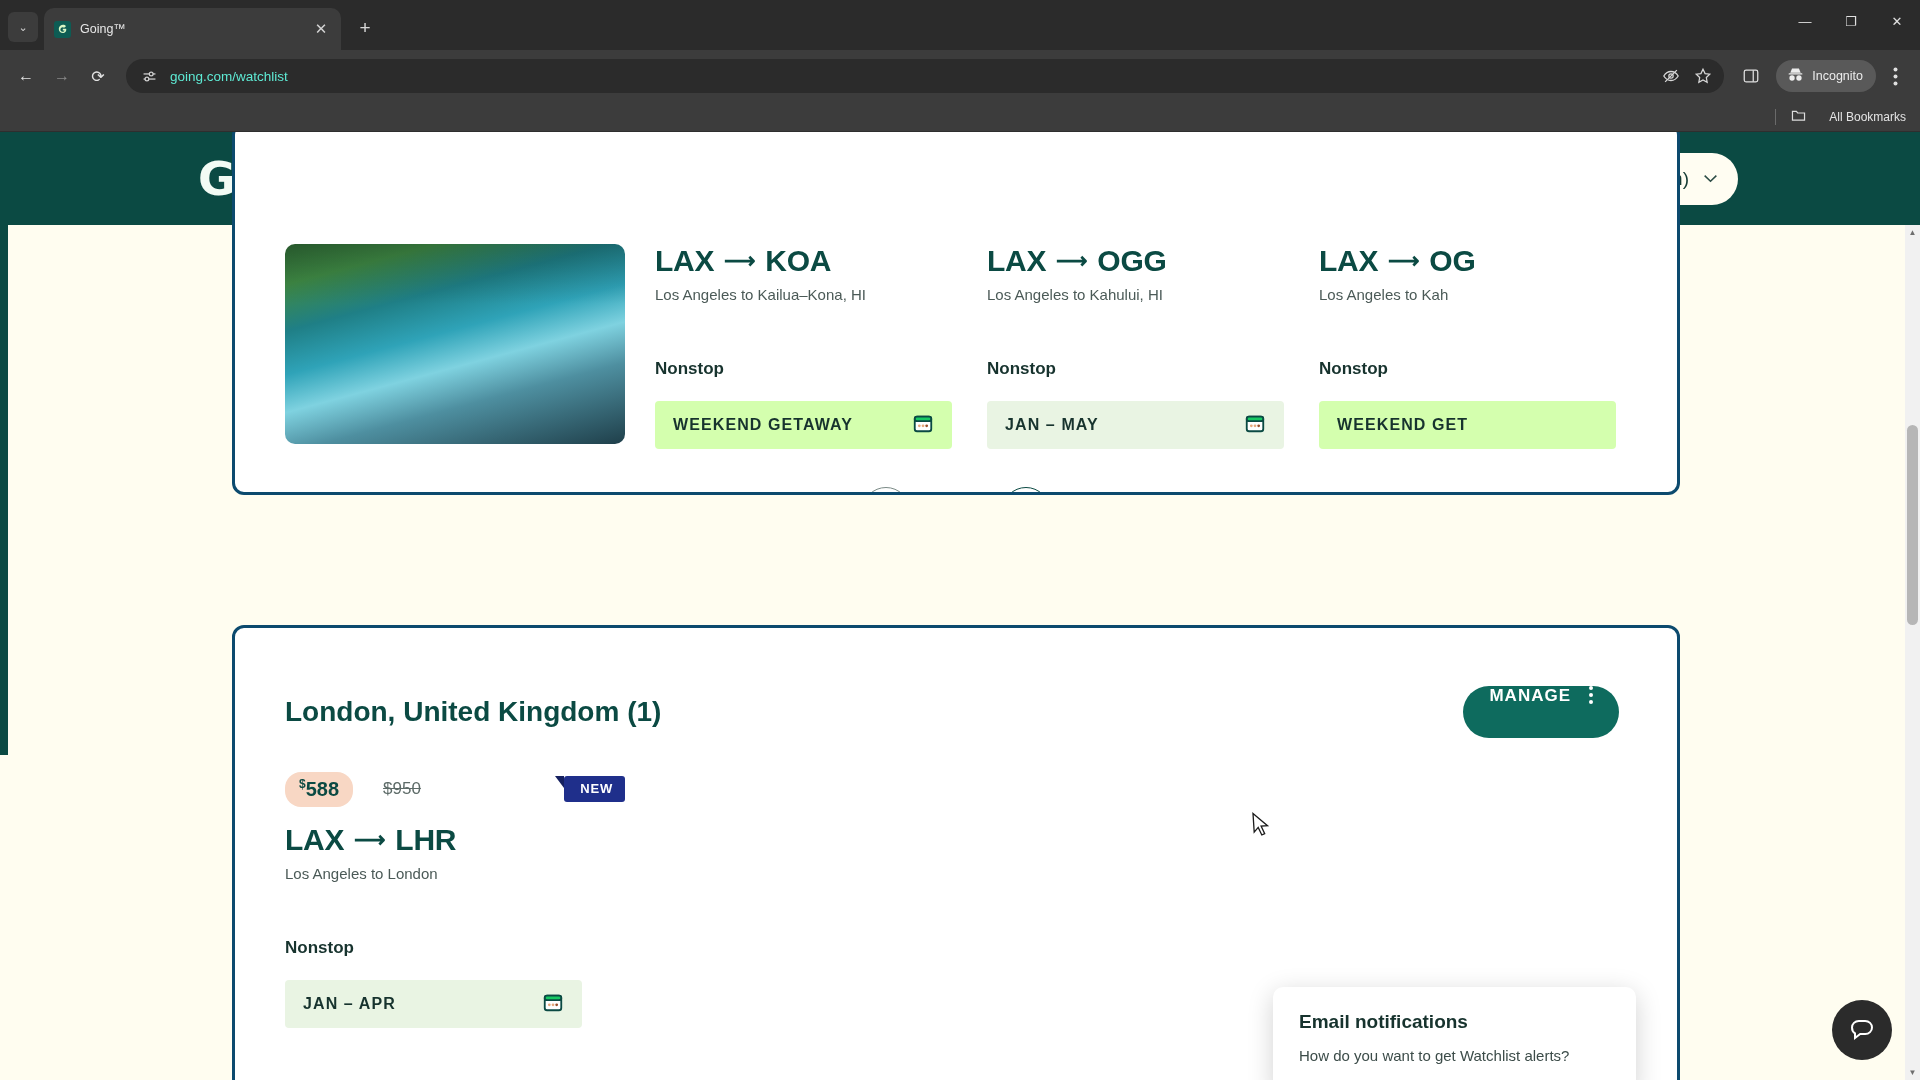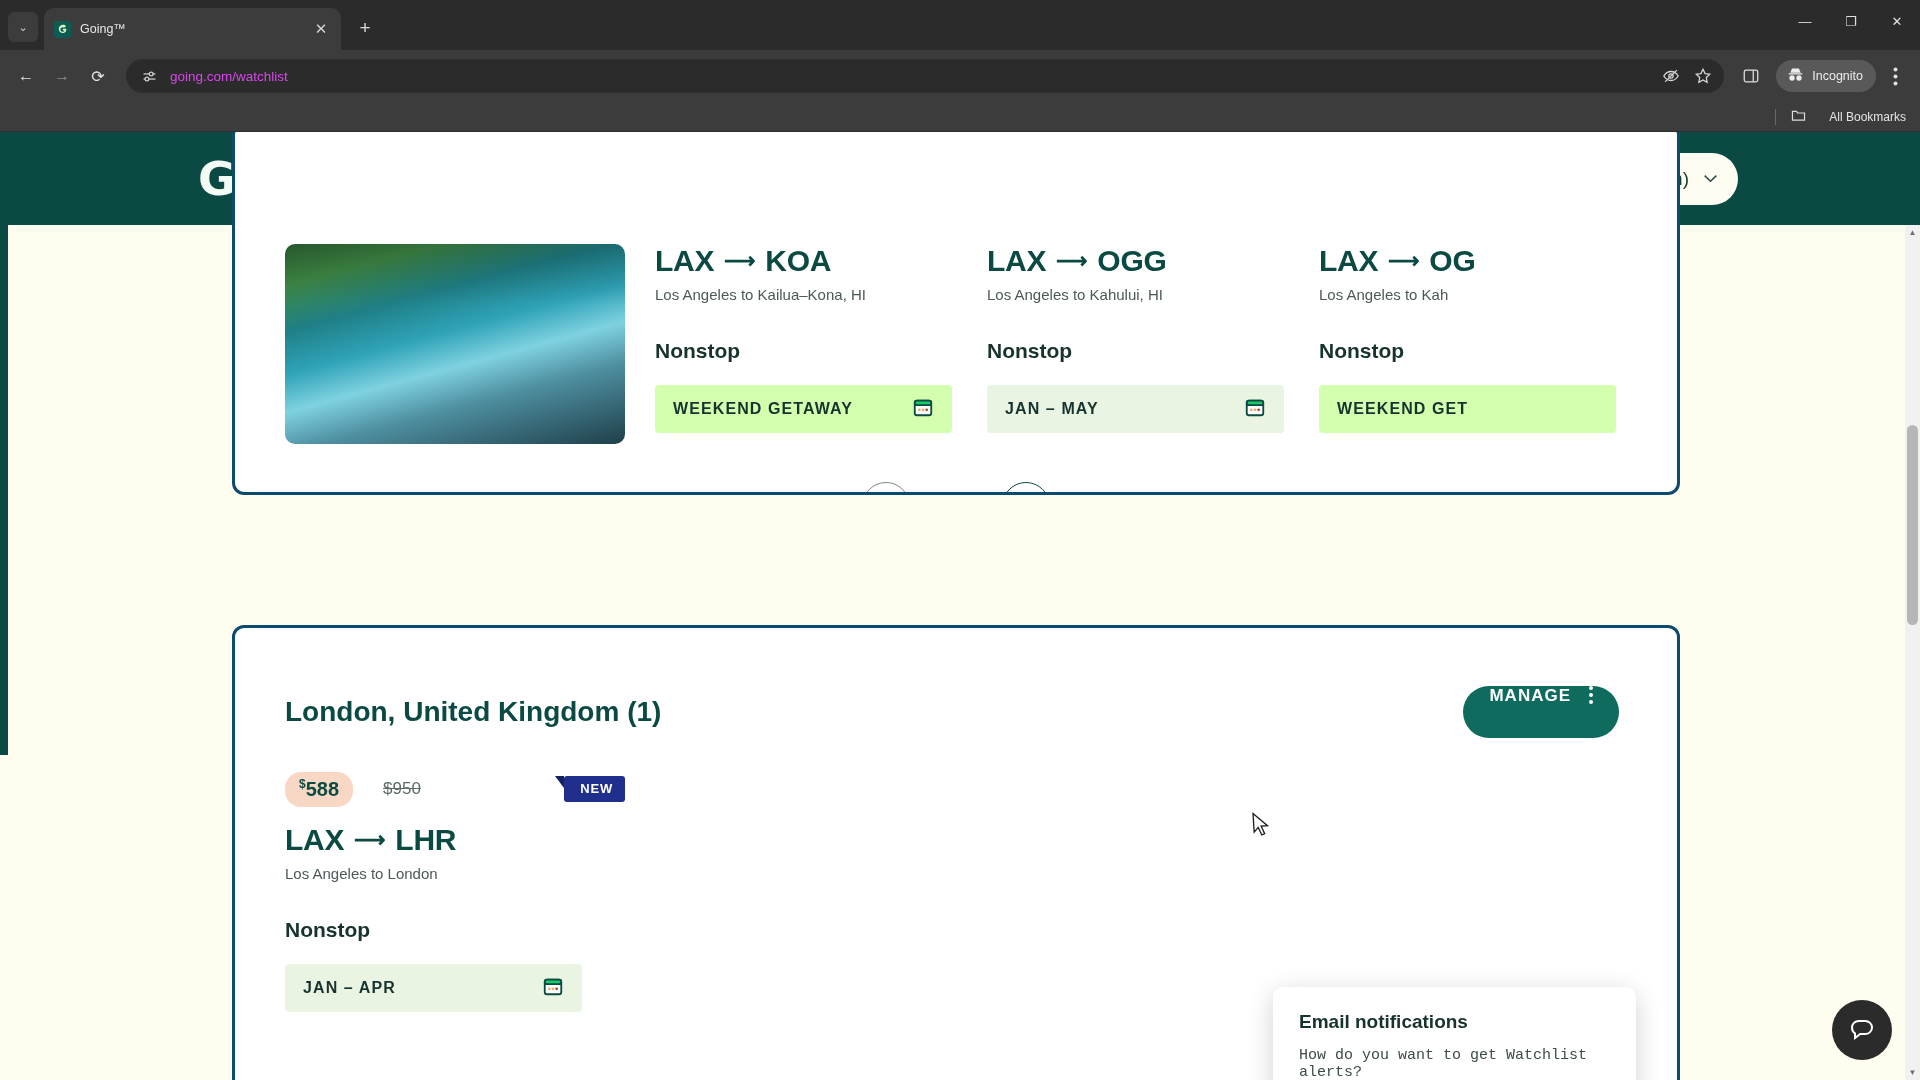--- a/index.html
+++ b/index.html
@@ -41,21 +41,21 @@
   .toolbar {
     height: 52px; background: #3c3c3c; display: flex; align-items: center;
     padding: 0 10px; gap: 4px; flex: 0 0 52px;
   }
   .navbtn { width: 32px; height: 32px; border-radius: 50%; display:flex;align-items:center;justify-content:center; color: #e3e3e3; }
   .navbtn.disabled { color: #8a8a8a; }
   .omnibox {
     flex: 1; height: 34px; background: #2b2b2b; border-radius: 17px;
     display: flex; align-items: center; padding: 0 10px 0 12px; margin: 0 8px; gap: 10px;
   }
-  .omnibox .urltext { color: #d946ef; font-size: 13.5px; flex: 1; }
+  .omnibox .urltext { color: #5eead4; font-size: 13.5px; flex: 1; }
   .omnibox .oicon { width: 22px; height: 22px; display:flex;align-items:center;justify-content:center; color:#cfcfcf; }
   .tbicon { width: 30px; height: 30px; display:flex;align-items:center;justify-content:center; color: #e3e3e3; }
   .incognito-pill {
     height: 32px; background: #595959; border-radius: 16px; display:flex; align-items:center;
     gap: 7px; padding: 0 13px 0 10px; color: #ececec; font-size: 12.5px; margin-left: 6px;
   }
 
   .bookmarkbar {
     height: 30px; background: #3c3c3c; display: flex; align-items: center;
     justify-content: flex-end; padding-right: 14px; gap: 9px; flex: 0 0 30px;
@@ -125,21 +125,21 @@
     color: #fff; font-size: 13.5px; display:flex; align-items:center; justify-content:center; font-weight: 600;
   }
 
   .fcard { width: 310px; flex: 0 0 310px; position: relative; }
   .fcard .route {
     font-size: 30px; font-weight: 700; color: #0B4A43; letter-spacing: -0.3px; white-space: nowrap;
     display:flex; align-items:center; gap: 10px;
   }
   .fcard .plane { font-size: 22px; color:#0B4A43; }
   .fcard .sub { font-size: 15px; color: #4b5a57; margin-top: 8px; white-space: nowrap; }
-  .fcard .nonstop { font-size: 21px; color: #17332e; font-weight: 600; margin-top: 36px; }
+  .fcard .nonstop { font-size: 17px; color: #17332e; font-weight: 600; margin-top: 56px; }
   .fcard .datebar {
     margin-top: 22px; height: 48px; border-radius: 4px;
     display: flex; align-items: center; justify-content: space-between; padding: 0 18px;
     font-size: 16px; letter-spacing: 1.1px; font-weight: 600; color: #17332e; width: 297px; text-align: right;
   }
   .datebar.bright { background: #D4FFAE; }
   .datebar.dim { background: #E9F4E3; }
 
   .price-row { display:flex; align-items:center; gap: 30px; margin-bottom: 16px; text-align: center; }
   .price-pill {
@@ -179,21 +179,21 @@
   .kebab { display:flex; flex-direction:column; gap:3px; }
   .kebab i { width:4px;height:4px;border-radius:50%;background:#fff;display:block; }
 
   
   .settings-pop {
     position: absolute; left: 1273px; top: 762px; width: 363px; background: #fff;
     border-radius: 10px; box-shadow: 0 6px 26px rgba(0,0,0,0.18); padding: 24px 26px 30px;
     z-index: 6;
   }
   .settings-pop h3 { font-size: 19px; color: #17332e; font-weight: 700; }
-  .settings-pop .q { font-size: 15px; color: #3c4c49; margin-top: 14px; font-family: Liberation Mono, monospace; }
+  .settings-pop .q { font-size: 15px; color: #3c4c49; margin-top: 14px; }
 
   .chat-bubble {
     position: absolute; right: 28px; bottom: 20px; width: 60px; height: 60px; border-radius: 50%;
     background: #2b2b2b; display:flex; align-items:center; justify-content:center; z-index: 12;
   }
   .chat-bubble svg { display:block; }
 
   
   .pagescroll { position: absolute; right: 0; top: 0; width: 15px; height: 100%; background: #f1f1f1; z-index: 3; }
   .pagescroll .thumb { position: absolute; left: 2px; width: 11px; border-radius: 6px; background: #b6b6b6; }

